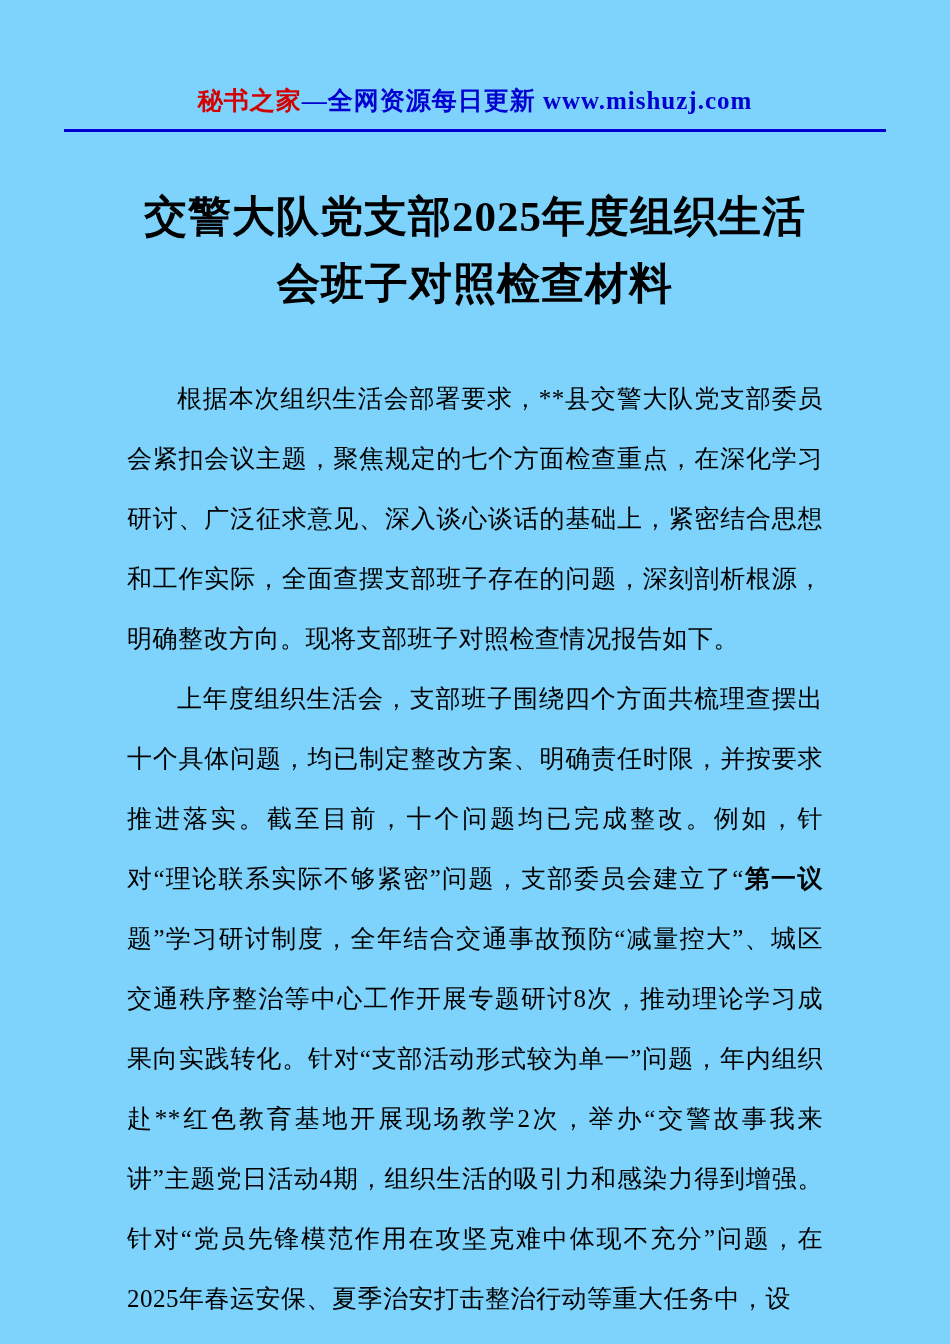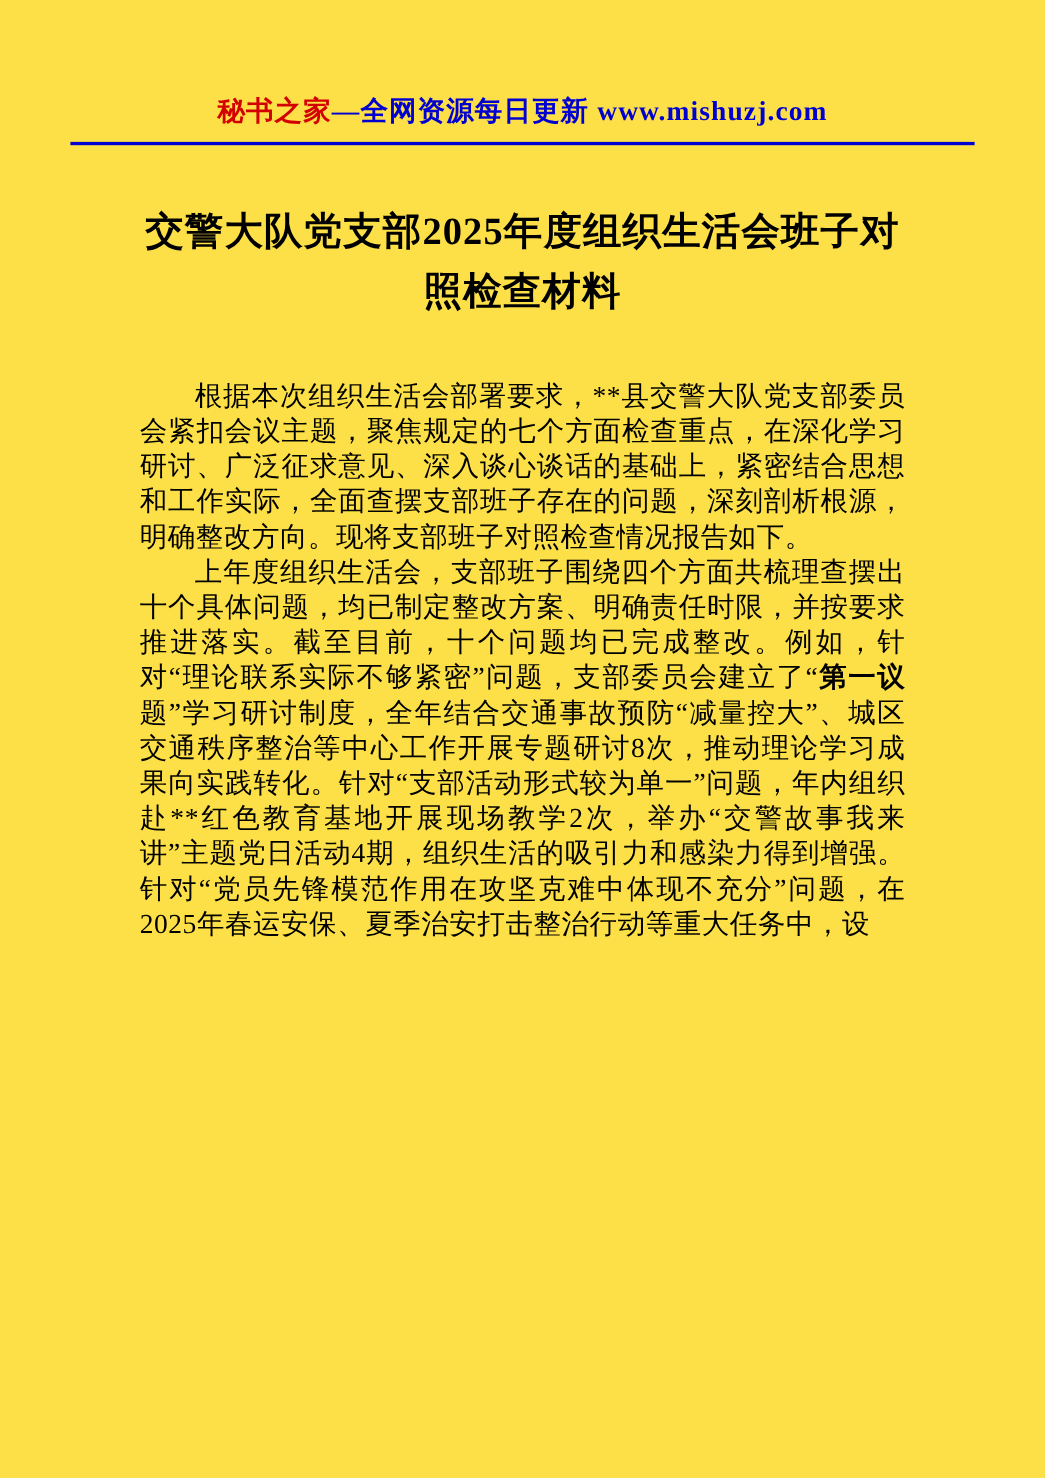--- a/index.html
+++ b/index.html
@@ -7,51 +7,51 @@
   body {
     width: 950px;
     height: 1344px;
     font-family: "Liberation Serif", "DejaVu Serif", serif;
     overflow: hidden;
   }
   .page {
     position: relative;
     width: 950px;
     height: 1344px;
-    background: #fde047;
+    background: #7dd3fc;
     padding: 84px 64px 0 64px;
   }
   .site-header {
     width: 822px;
     margin: 0 auto;
     text-align: center;
     font-size: 25px;
     font-weight: bold;
     letter-spacing: 1px;
     padding-bottom: 12px;
     border-bottom: 3px solid #0000d0;
     white-space: nowrap;
   }
   .site-header .brand { color: #d30000; }
   .site-header .rest  { color: #0000d0; }
   .site-header .url   { color: #0000d0; text-decoration: none; }
   .doc-title {
     margin: 52px 63px 0 63px;
     text-align: center;
-    font-size: 35px;
+    font-size: 43px;
     font-weight: bold;
     color: #000000;
     line-height: 1.55;
     letter-spacing: 1px;
   }
   .doc-body {
     margin: 52px 63px 0 63px;
     font-size: 25px;
     color: #000000;
-    line-height: 32px;
+    line-height: 60px;
     text-align: justify;
     font-family: Liberation Serif, serif;
   }
   .doc-body p {
     text-indent: 2em;
     letter-spacing: 0.5px;
   }
   .doc-body .bold { font-weight: bold; }
 </style>
 </head>

